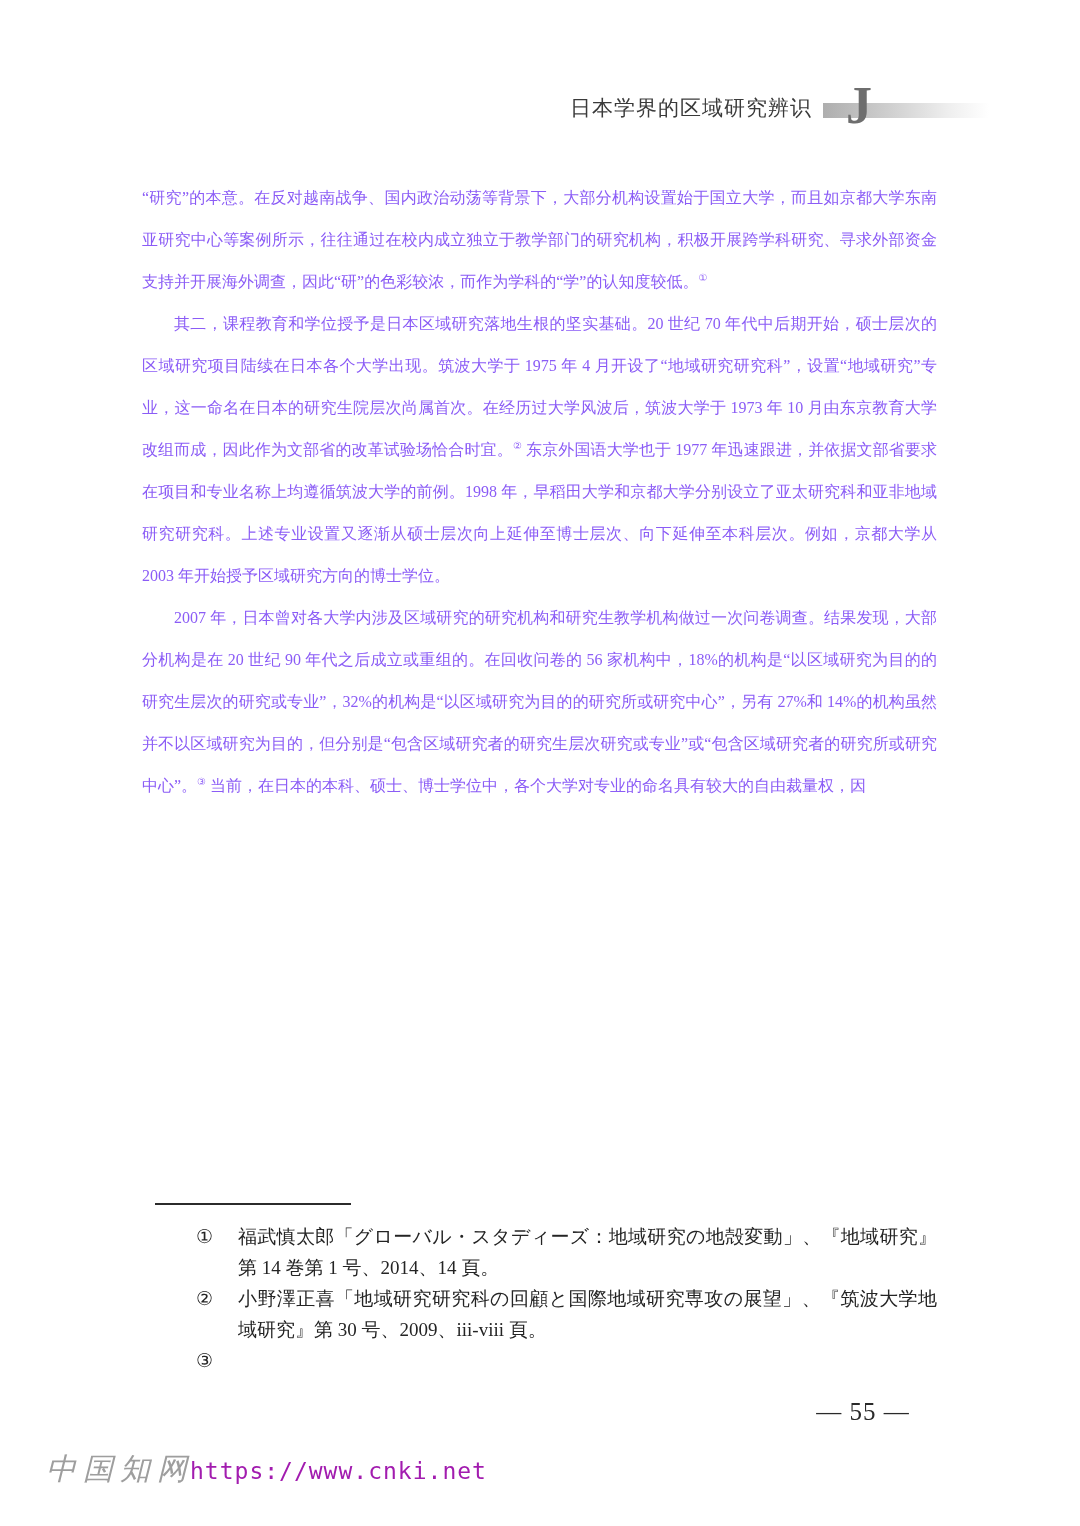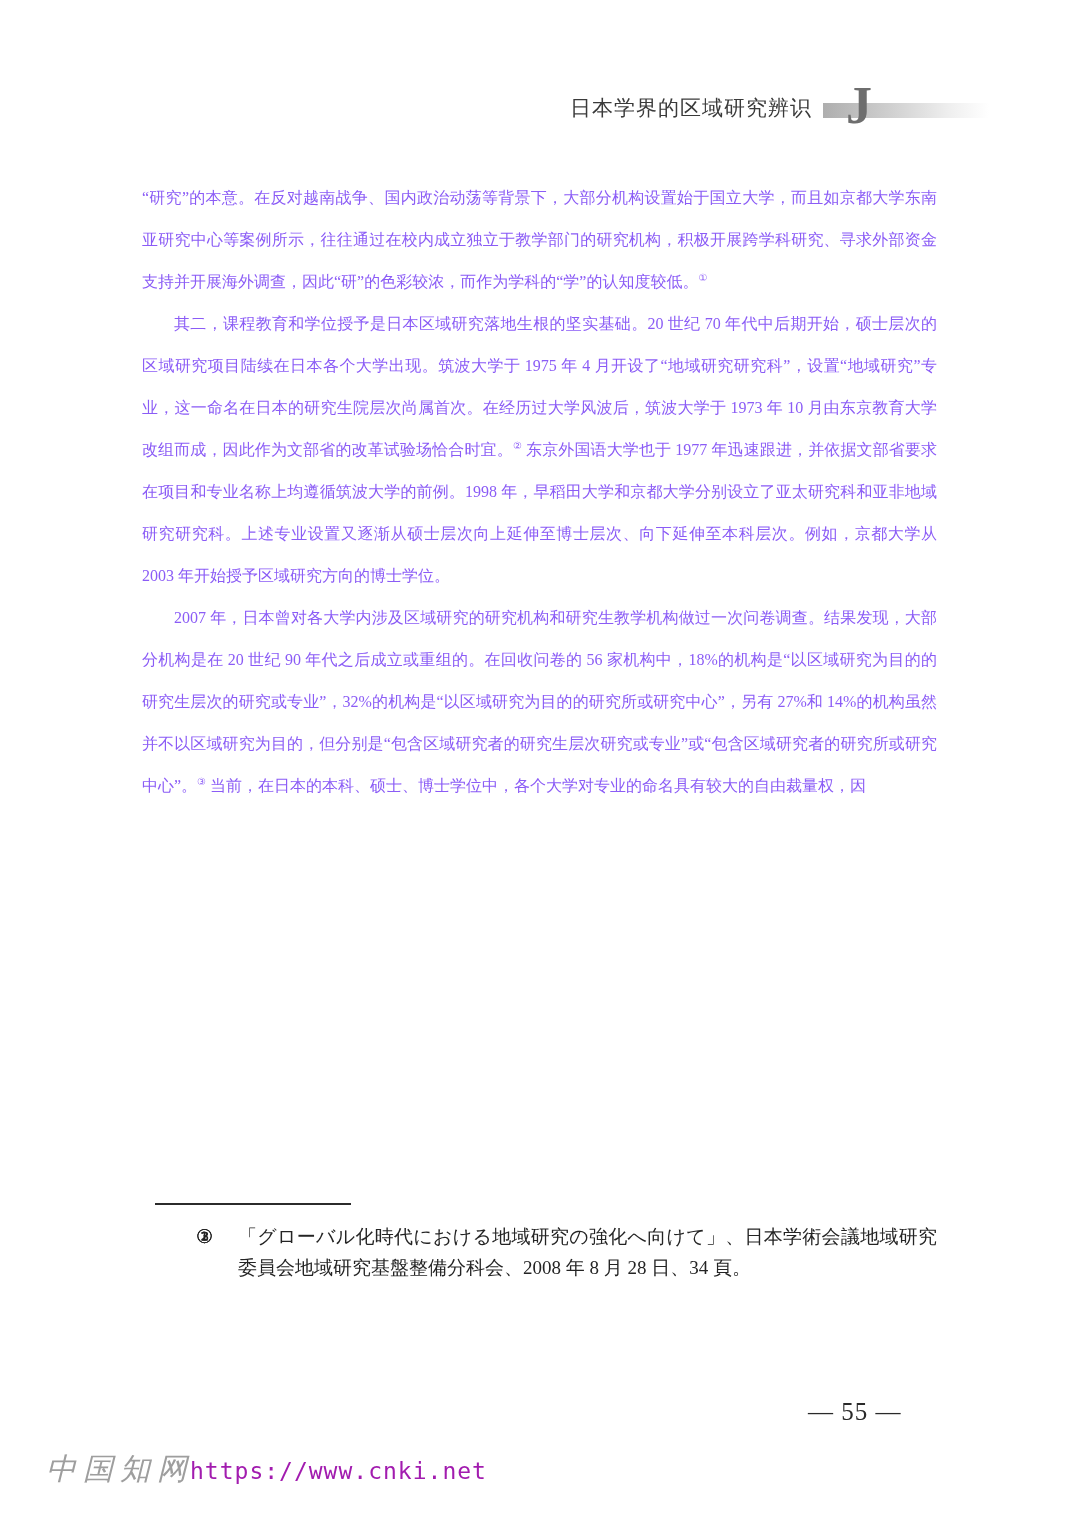--- a/index.html
+++ b/index.html
@@ -79,20 +79,21 @@
   }
   .footnote { position: relative; padding-left: 42px; text-align: justify; }
   .fn-marker { position: absolute; left: 0; top: 0; }
 
   
   .page-number {
     position: absolute;
     top: 1398px;
     left: 808px;
     width: 110px;
+    text-align: center;
     font-size: 25px;
     letter-spacing: 1px;
     color: #2a2a2a;
     white-space: nowrap;
   }
   .watermark-brand {
     position: absolute;
     top: 1449px;
     left: 46px;
     font-size: 30px;
@@ -124,27 +125,28 @@
   <div class="body-text">
     <p class="para first">“研究”的本意。在反对越南战争、国内政治动荡等背景下，大部分机构设置始于国立大学，而且如京都大学东南亚研究中心等案例所示，往往通过在校内成立独立于教学部门的研究机构，积极开展跨学科研究、寻求外部资金支持并开展海外调查，因此“研”的色彩较浓，而作为学科的“学”的认知度较低。<sup>①</sup></p>
     <p class="para">其二，课程教育和学位授予是日本区域研究落地生根的坚实基础。20 世纪 70 年代中后期开始，硕士层次的区域研究项目陆续在日本各个大学出现。筑波大学于 1975 年 4 月开设了“地域研究研究科”，设置“地域研究”专业，这一命名在日本的研究生院层次尚属首次。在经历过大学风波后，筑波大学于 1973 年 10 月由东京教育大学改组而成，因此作为文部省的改革试验场恰合时宜。<sup>②</sup> 东京外国语大学也于 1977 年迅速跟进，并依据文部省要求在项目和专业名称上均遵循筑波大学的前例。1998 年，早稻田大学和京都大学分别设立了亚太研究科和亚非地域研究研究科。上述专业设置又逐渐从硕士层次向上延伸至博士层次、向下延伸至本科层次。例如，京都大学从 2003 年开始授予区域研究方向的博士学位。</p>
     <p class="para">2007 年，日本曾对各大学内涉及区域研究的研究机构和研究生教学机构做过一次问卷调查。结果发现，大部分机构是在 20 世纪 90 年代之后成立或重组的。在回收问卷的 56 家机构中，18%的机构是“以区域研究为目的的研究生层次的研究或专业”，32%的机构是“以区域研究为目的的研究所或研究中心”，另有 27%和 14%的机构虽然并不以区域研究为目的，但分别是“包含区域研究者的研究生层次研究或专业”或“包含区域研究者的研究所或研究中心”。<sup>③</sup> 当前，在日本的本科、硕士、博士学位中，各个大学对专业的命名具有较大的自由裁量权，因</p>
   </div>
 
   <div class="footnote-sep"></div>
   <div class="footnotes">
     <div class="footnote">
       <span class="fn-marker">①</span>
+      <span class="fn-text">福武慎太郎「グローバル・スタディーズ：地域研究の地殻変動」、『地域研究』第 14 巻第 1 号、2014、14 頁。</span>
     </div>
     <div class="footnote">
       <span class="fn-marker">②</span>
+      <span class="fn-text">小野澤正喜「地域研究研究科の回顧と国際地域研究専攻の展望」、『筑波大学地域研究』第 30 号、2009、iii-viii 頁。</span>
     </div>
     <div class="footnote">
       <span class="fn-marker">③</span>
-      <span class="fn-text">「グローバル化時代における地域研究の強化へ向けて」、日本学術会議地域研究委員会地域研究基盤整備分科会、2008 年 8 月 28 日、34 頁。</span>
     </div>
   </div>
 
   <div class="page-number">— 55 —</div>
   <div class="watermark-brand">中国知网</div>
   <div class="watermark-url">https://www.cnki.net</div>
 
 </div>
 
 </body></html>

